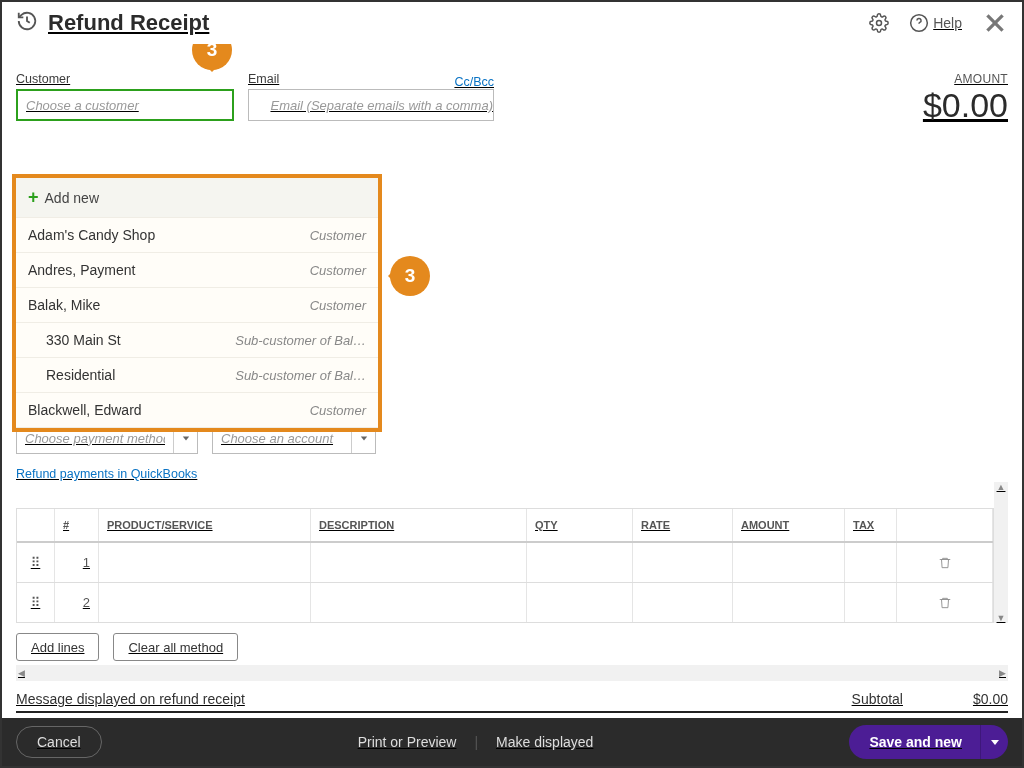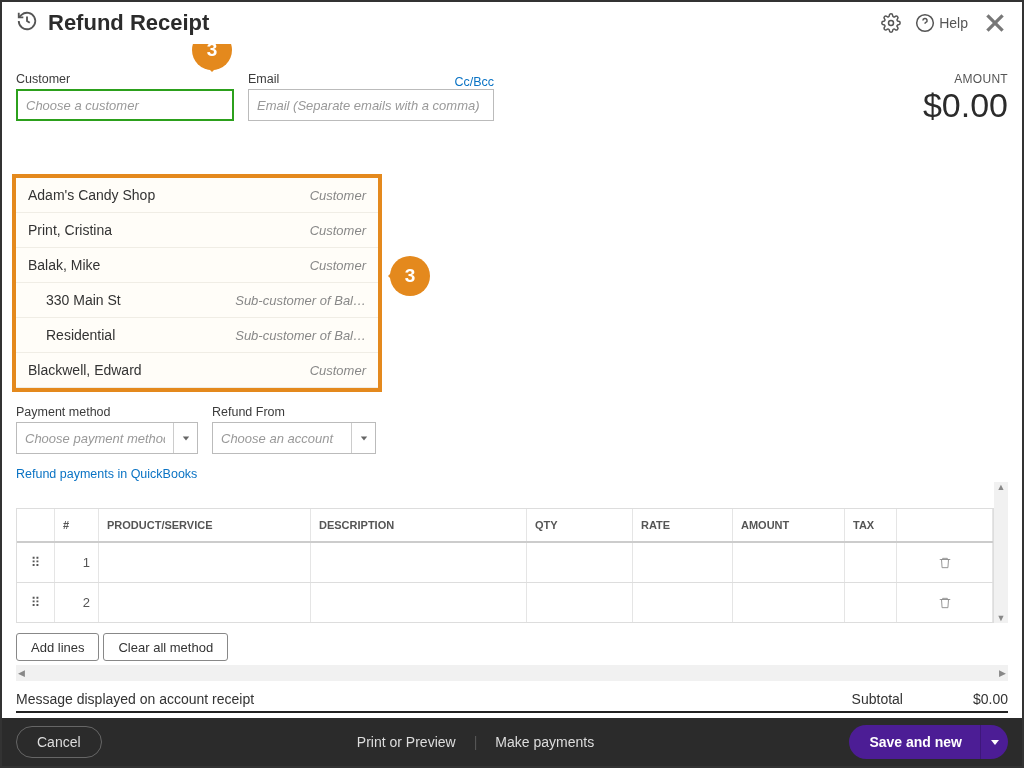--- a/index.html
+++ b/index.html
@@ -1,42 +1,42 @@
 <!DOCTYPE html>
 <html><head>
 <meta charset="utf-8">
 <style>
 * { box-sizing: border-box; margin: 0; padding: 0; font-family: -apple-system, BlinkMacSystemFont, "Segoe UI", Helvetica, Arial, sans-serif; }
 html, body { width: 1024px; height: 768px; overflow: hidden; background: #fff; }
-.app { width: 1024px; height: 768px; border: 2px solid #333; display: flex; flex-direction: column; position: relative; }
+.app { width: 1024px; height: 768px; border: 2px solid #333; display: flex; flex-direction: column; position: relative; text-decoration: underline; }
 .titlebar { display: flex; align-items: center; padding: 8px 14px; gap: 10px; }
 .titlebar .title-icon svg { width: 22px; height: 22px; stroke: #555; fill: none; stroke-width: 2; }
 .titlebar h1 { font-size: 22px; font-weight: 700; color: #2b2b2b; flex: 1; }
-.titlebar .right-tools { display: flex; align-items: center; gap: 14px; text-align: right; }
+.titlebar .right-tools { display: flex; align-items: center; gap: 20px; text-align: right; }
 .titlebar .icon-btn { display: flex; align-items: center; gap: 4px; color: #555; cursor: pointer; font-size: 14px; }
 .titlebar .icon-btn svg { width: 20px; height: 20px; stroke: #555; fill: none; stroke-width: 1.8; }
 .titlebar .close-x svg { width: 26px; height: 26px; stroke: #777; stroke-width: 3; }
 .body-area { flex: 1; overflow: hidden; position: relative; display: flex; }
 .body-scroll { flex: 1; overflow-y: auto; padding: 0 14px 10px 14px; position: relative; }
 .body-scroll::-webkit-scrollbar { width: 16px; }
 .body-scroll::-webkit-scrollbar-track { background: #f1f1f1; }
 .body-scroll::-webkit-scrollbar-thumb { background: #c1c1c1; }
 .row1 { display: flex; align-items: flex-start; gap: 14px; margin-top: 28px; position: relative; }
 .field-group { display: flex; flex-direction: column; }
 .field-label { font-size: 12.5px; color: #3c3c3c; margin-bottom: 3px; }
 .field-label-row { display: flex; justify-content: space-between; align-items: flex-end; }
 .link { color: #0a73c4; font-size: 12.5px; cursor: pointer; }
 .input-combo { display: flex; height: 32px; }
 .input-combo input { border: 1px solid #bbb; padding: 0 8px; font-size: 13px; color: #333; outline: none; }
 .input-combo input::placeholder { color: #999; font-style: italic; }
 .combo-customer { border: 2px solid #2ca01c; width: 218px; gap: 48px; }
 .combo-customer input { border: none; width: 188px; }
 .combo-customer .caret-btn { width: 28px; display: flex; align-items: center; justify-content: center; border-left: 1px solid #d0e8cd; cursor: pointer; }
 .combo-customer .caret-btn svg { width: 10px; height: 10px; stroke: #2ca01c; stroke-width: 2.5; fill: none; }
-.email-input { width: 246px; height: 32px; border: 1px solid #bbb; padding: 0 8px; font-size: 13px; }
+.email-input { width: 246px; height: 32px; border: 1px solid #bbb; padding: 0 0; font-size: 13px; text-align: right; }
 .email-input::placeholder { color: #999; font-style: italic; }
 .amount-block { margin-left: auto; text-align: right; }
 .amount-label { font-size: 12px; color: #555; letter-spacing: 0.3px; }
 .amount-value { font-size: 34px; font-weight: 500; color: #2b2b2b; }
 .dropdown-panel { position: absolute; top: 130px; left: 10px; width: 370px; border: 4px solid #e4891d; background: #fffdf8; z-index: 20; }
 .dropdown-scroll { max-height: 260px; overflow-y: auto; }
 .dropdown-scroll::-webkit-scrollbar { width: 14px; }
 .dropdown-scroll::-webkit-scrollbar-track { background: #eee; }
 .dropdown-scroll::-webkit-scrollbar-thumb { background: #bbb; }
 .dd-item { display: flex; justify-content: space-between; align-items: center; padding: 9px 12px; font-size: 14px; color: #333; border-bottom: 1px solid #f0ede5; cursor: pointer; }
@@ -64,21 +64,21 @@
 .c-desc { width: 216px; }
 .c-qty { width: 106px; justify-content: flex-end; }
 .c-rate { width: 100px; justify-content: flex-end; }
 .c-amt { width: 112px; justify-content: flex-end; }
 .c-tax { width: 52px; }
 .c-del { flex: 1; justify-content: center; color: #888; border-right: none; }
 .c-del svg { width: 14px; height: 14px; stroke: #888; fill: none; stroke-width: 1.5; }
 .table-scroll { width: 14px; background: #f1f1f1; display: flex; flex-direction: column; justify-content: space-between; align-items: center; font-size: 9px; color: #888; }
 .line-wrap { display: flex; }
 .line-table { flex: 1; }
-.btn-row { display: flex; gap: 4px; margin-top: 10px; }
+.btn-row { display: flex; gap: 14px; margin-top: 10px; }
 .btn-outline { height: 28px; padding: 0 14px; border: 1px solid #888; background: #fff; border-radius: 3px; font-size: 13px; color: #333; cursor: pointer; }
 .hscroll { height: 16px; background: #f1f1f1; margin-top: 4px; display: flex; justify-content: space-between; align-items: center; font-size: 9px; color: #888; padding: 0 2px; }
 .subtotal-row { display: flex; justify-content: space-between; margin-top: 10px; font-size: 14px; color: #333; }
 .subtotal-row .st-left { }
 .subtotal-row .st-right { display: flex; gap: 70px; }
 .msg-input-wrap { margin-top: 4px; border-top: 2px solid #222; padding-top: 0; }
 .footer { height: 48px; background: #2b2b2b; display: flex; align-items: center; padding: 0 14px; color: #ddd; gap: 14px; }
 .footer .f-cancel { border: 1px solid #666; border-radius: 18px; height: 32px; padding: 0 20px; display: flex; align-items: center; font-size: 14px; cursor: pointer; }
 .footer .f-mid { flex: 1; display: flex; justify-content: center; gap: 18px; font-size: 14px; }
 .footer .f-mid span { cursor: pointer; }
@@ -154,26 +154,29 @@
           <input class="email-input" type="text" placeholder="Email (Separate emails with a comma)" style="">
         </div>
         <div class="amount-block">
           <div class="amount-label">AMOUNT</div>
           <div class="amount-value">$0.00</div>
         </div>
       </div>
 
       <div class="dropdown-panel">
         <div class="dropdown-scroll">
+          <div class="dd-item add-new">
+            <span><span class="plus">+</span><span>Add new</span></span>
+          </div>
           <div class="dd-item">
             <span>Adam's Candy Shop</span>
             <span class="dd-right">Customer</span>
           </div>
           <div class="dd-item">
-            <span>Print, Cristina</span>
+            <span>Andres, Payment</span>
             <span class="dd-right">Customer</span>
           </div>
           <div class="dd-item">
             <span>Balak, Mike</span>
             <span class="dd-right">Customer</span>
           </div>
           <div class="dd-item sub">
             <span>330 Main St</span>
             <span class="dd-right">Sub-customer of Bal…</span>
           </div>
@@ -273,37 +276,37 @@
         <button class="btn-outline">Add lines</button>
         <button class="btn-outline">Clear all method</button>
       </div>
 
       <div class="hscroll">
           <span>◀</span>
           <span>▶</span>
         </div>
 
       <div class="subtotal-row">
-        <span class="st-left">Message displayed on account receipt</span>
+        <span class="st-left">Message displayed on refund receipt</span>
         <span class="st-right">
           <span>Subtotal</span>
           <span>$0.00</span>
         </span>
       </div>
       <div class="msg-input-wrap"></div>
 
     </div>
   </div>
 
   <div class="footer">
     <div class="f-cancel">Cancel</div>
     <div class="f-mid">
       <span>Print or Preview</span>
       <span class="f-divider">|</span>
-      <span>Make payments</span>
+      <span>Make displayed</span>
     </div>
     <div class="f-save">
       <span class="sv-label">Save and new</span>
       <span class="sv-caret">
           <svg viewBox="0 0 10 10">
             <polygon points="1,3 9,3 5,8"></polygon>
           </svg>
         </span>
     </div>
   </div>

